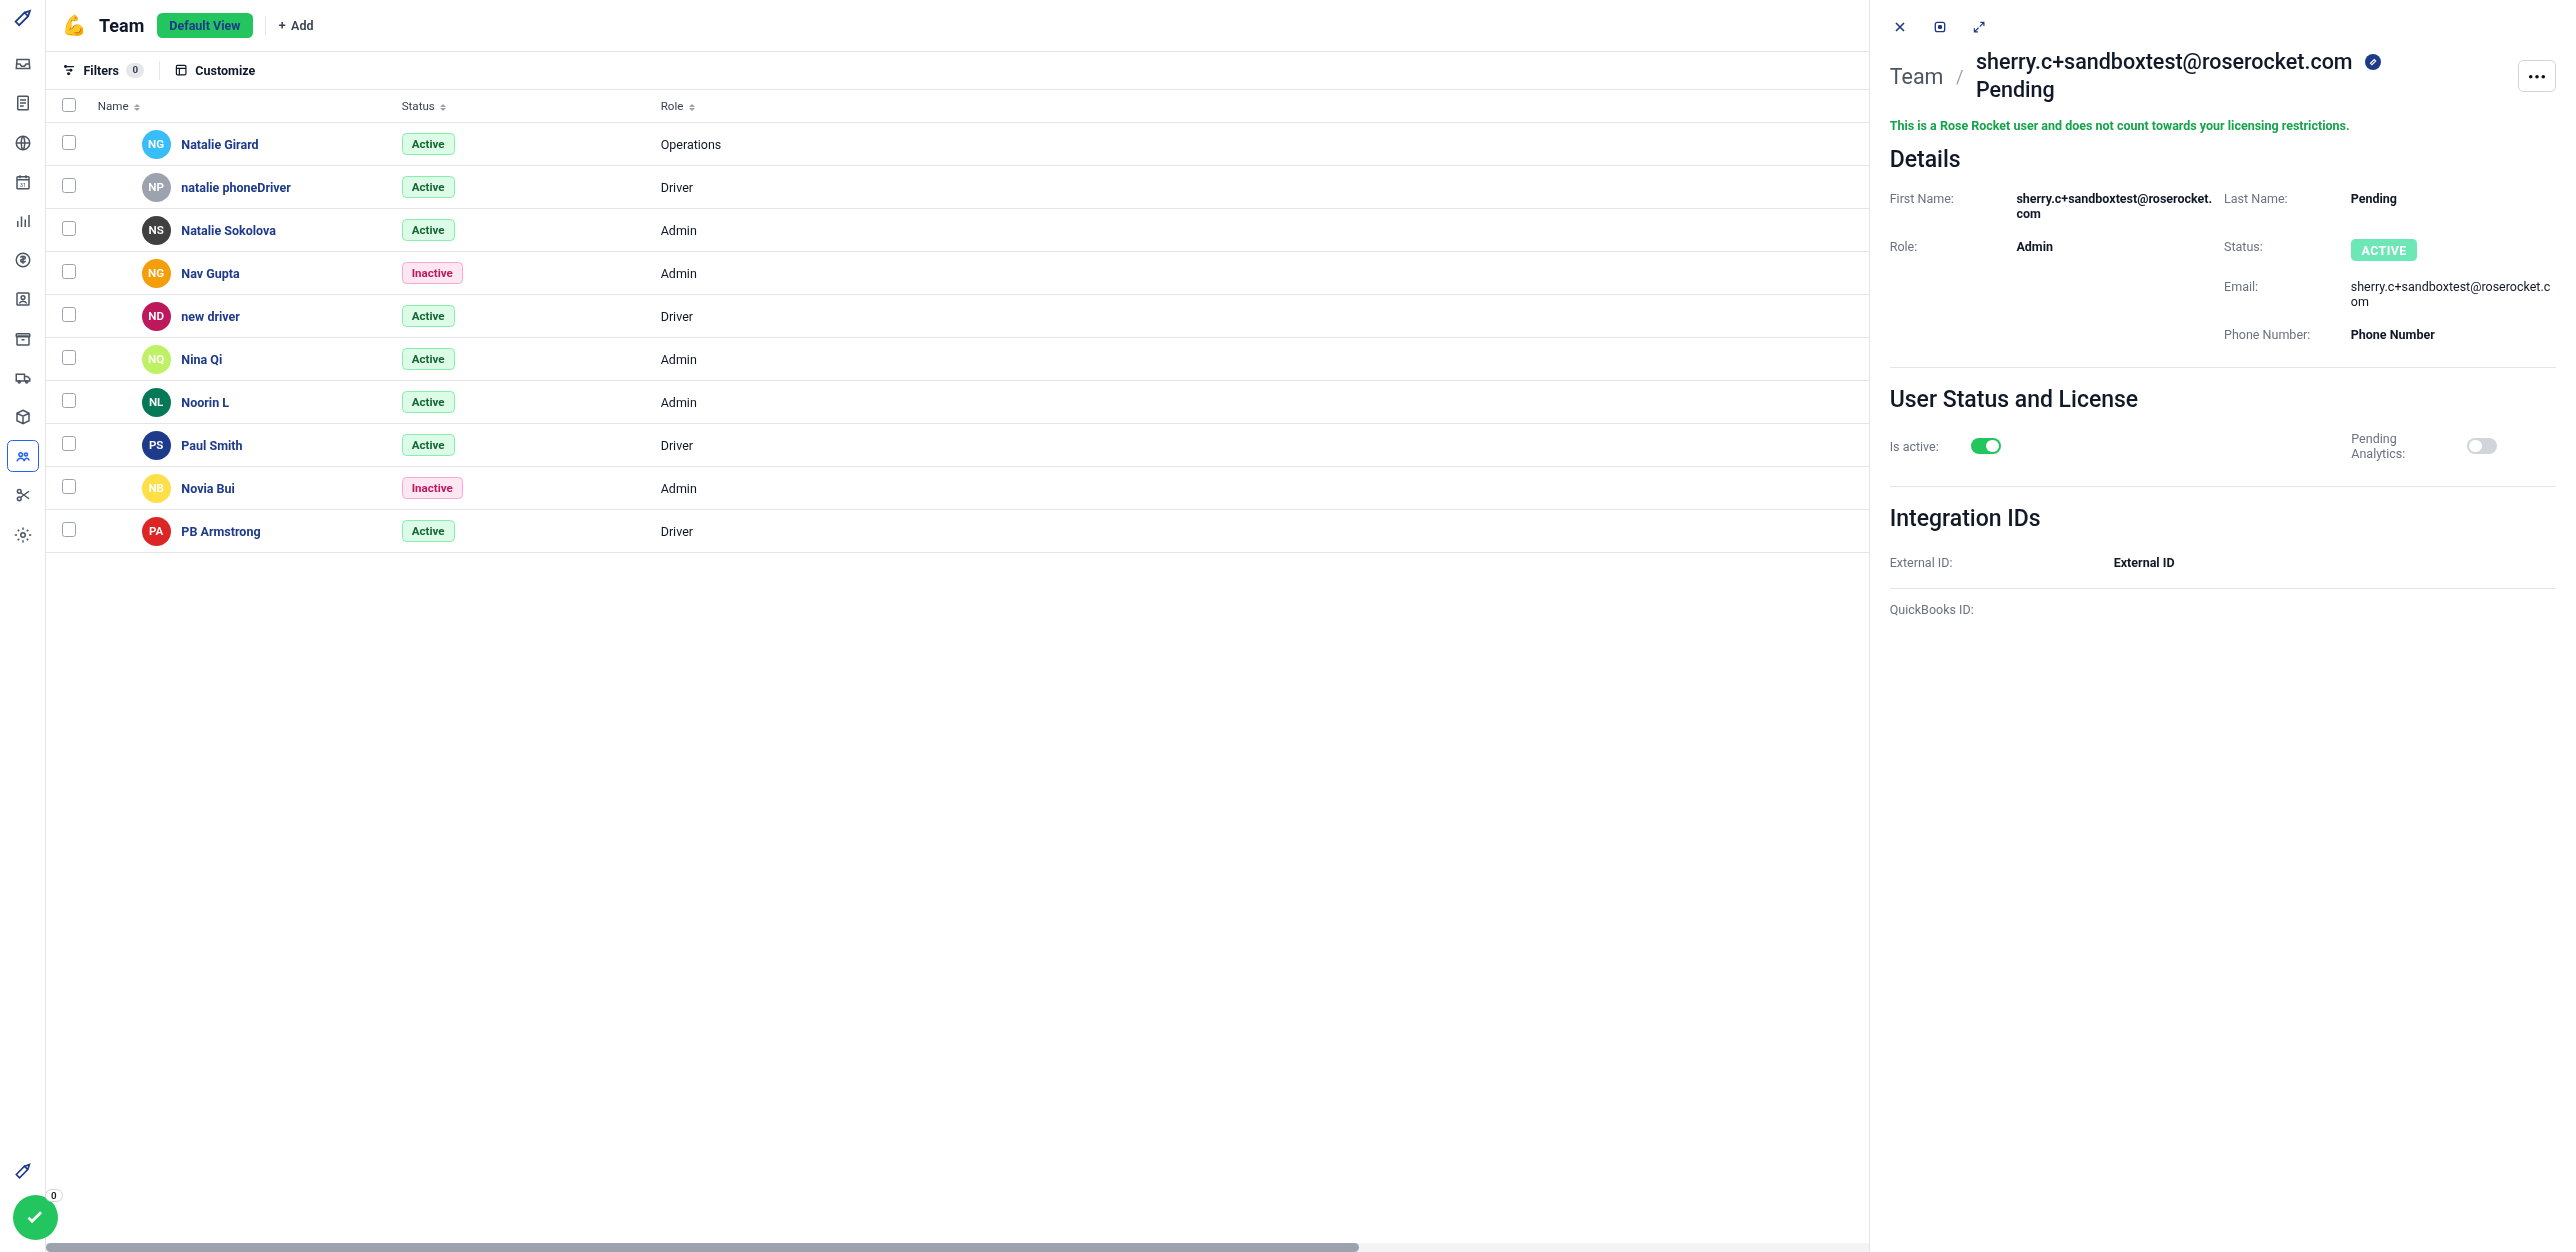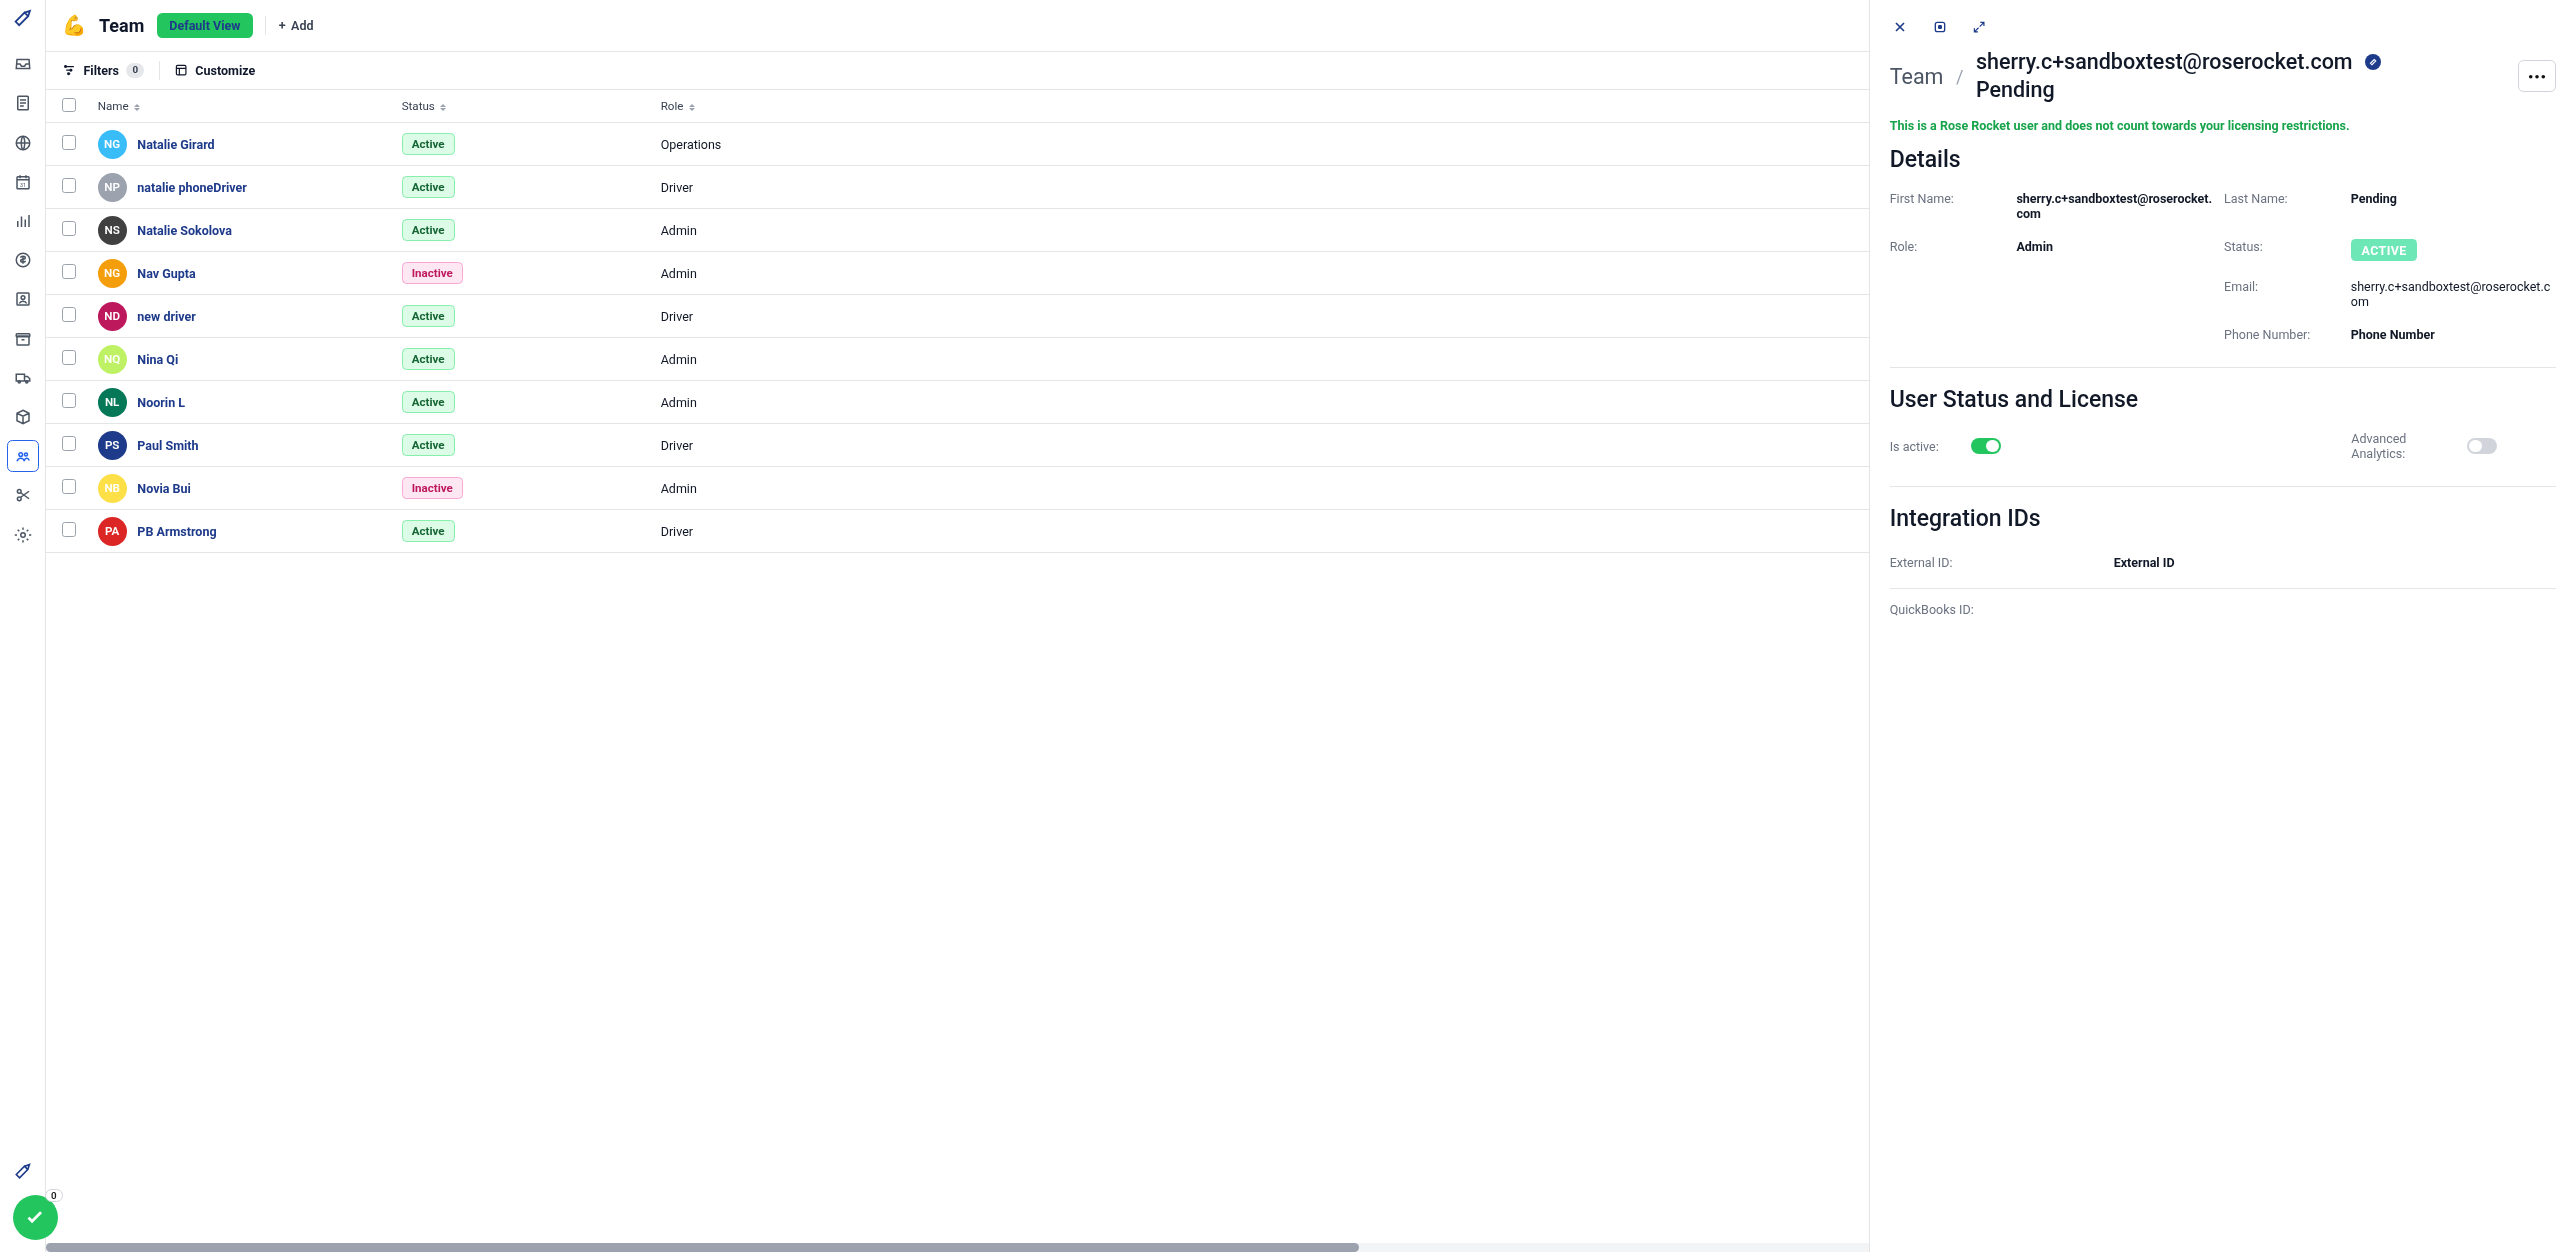--- a/index.html
+++ b/index.html
@@ -36,21 +36,21 @@
 .th-status { width: 259px; }
 .sort-icon { display: inline-flex; flex-direction: column; margin-left: 5.4px; vertical-align: middle; gap: 0.9px; }
 .sort-icon span { width: 0; height: 0; border-left: 3.6px solid transparent; border-right: 3.6px solid transparent; }
 .sort-up { border-bottom: 3.6px solid #9ca3af; }
 .sort-down { border-top: 3.6px solid #9ca3af; }
 .tr { border-bottom: 0.9px solid #e5e5e5; height: 43px; }
 .td { padding: 5.4px 10.7px; font-size: 12.5px; }
 .td-check { padding-left: 16px; }
 .check { width: 14.3px; height: 14.3px; border: 1.8px solid #9ca3af; border-radius: 2.7px; display: inline-block; cursor: pointer; }
 .name-cell { display: flex; align-items: center; gap: 10.7px; }
-.avatar { width: 29px; height: 29px; border-radius: 50%; display: flex; align-items: center; justify-content: center; color: #fff; font-size: 11.6px; font-weight: 600; }
+.avatar { width: 29px; height: 29px; border-radius: 50%; display: flex; align-items: center; justify-content: center; color: #fff; font-size: 11.6px; font-weight: 600; margin-left: 44px; }
 .name-link { color: #1e3a8a; font-weight: 700; cursor: pointer; }
 .status-pill { display: inline-block; padding: 2.7px 9px; border-radius: 4.5px; font-size: 11.6px; font-weight: 700; }
 .status-active { background: #dcfce7; color: #166534; border: 0.9px solid #86efac; }
 .status-inactive { background: #fce7f3; color: #be185d; border: 0.9px solid #f9a8d4; }
 .role-text { color: #111827; }
 
 .hscroll { position: absolute; bottom: 0; left: 0; right: 0; height: 9px; background: #f3f4f6; }
 .hscroll-thumb { height: 100%; background: #9ca3af; border-radius: 4.5px; }
 
 .fab-wrap { position: fixed; left: 12.5px; bottom: 12.5px; z-index: 20; }
@@ -423,21 +423,21 @@
 
       <div class="section-title">User Status and License</div>
       <div class="status-grid">
         <div class="dlabel">Is active:</div>
         <div>
             <div id="toggle-active" class="toggle on">
               <div class="knob"></div>
             </div>
           </div>
         <div></div>
-        <div class="dlabel">Advanced Analytics:</div>
+        <div class="dlabel">Pending Analytics:</div>
         <div>
             <div id="toggle-analytics" class="toggle off">
               <div class="knob"></div>
             </div>
           </div>
       </div>
 
       <hr class="hr">
 
       <div class="section-title">Integration IDs</div>

